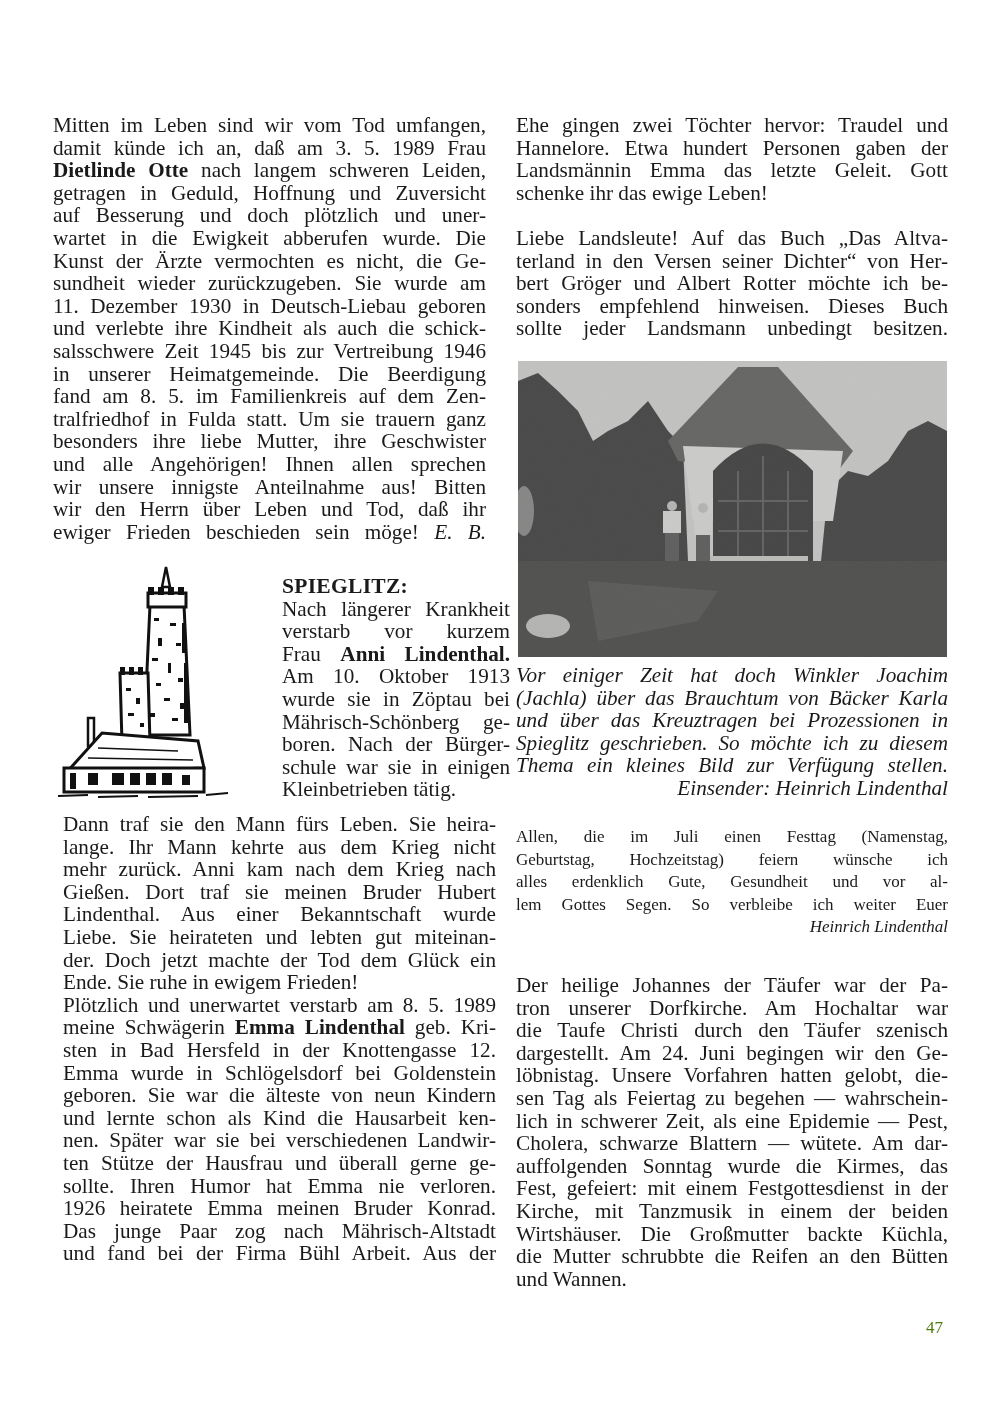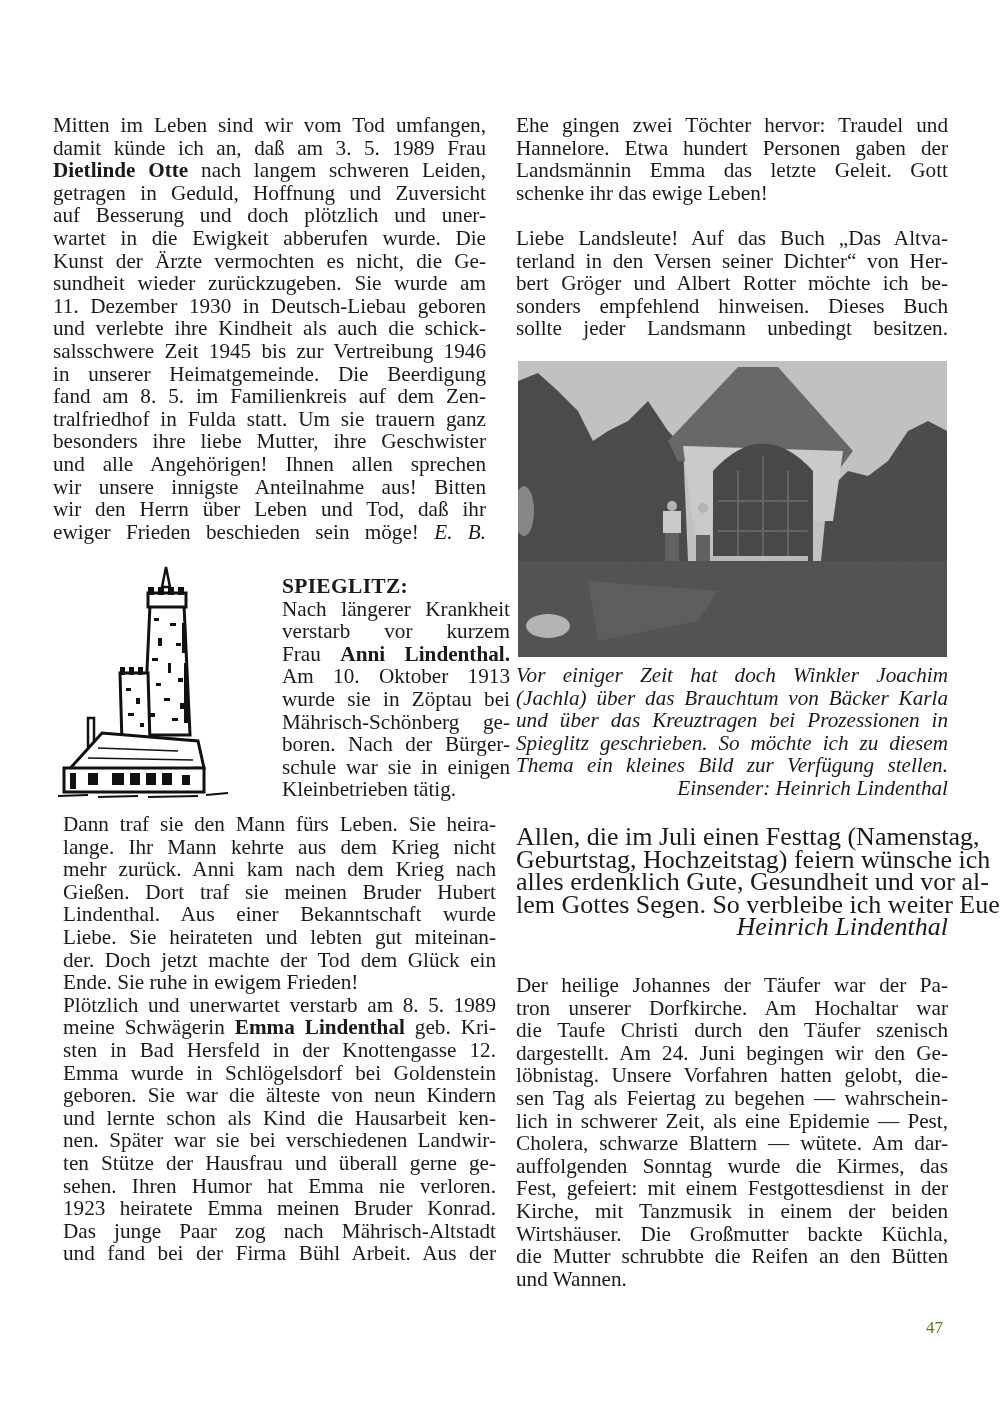--- a/index.html
+++ b/index.html
@@ -84,21 +84,21 @@
     width: 432px;
     font-size: 21.2px;
     line-height: 22.6px;
     font-style: italic;
   }
   .greeting {
     position: absolute;
     left: 516px;
     top: 826px;
     width: 432px;
-    font-size: 26px;
+    font-size: 17px;
     line-height: 22.6px;
   }
   .johannes {
     position: absolute;
     left: 516px;
     top: 974px;
     width: 432px;
     font-size: 21.2px;
     line-height: 22.6px;
   }
@@ -226,22 +226,22 @@
   <span class="line last">Ende. Sie ruhe in ewigem Frieden!</span>
 
   <span class="line">Plötzlich und unerwartet verstarb am 8. 5. 1989</span>
   <span class="line"><span>meine Schwägerin</span> <b>Emma Lindenthal</b> <span>geb. Kri-</span></span>
   <span class="line">sten in Bad Hersfeld in der Knottengasse 12.</span>
   <span class="line">Emma wurde in Schlögelsdorf bei Goldenstein</span>
   <span class="line">geboren. Sie war die älteste von neun Kindern</span>
   <span class="line">und lernte schon als Kind die Hausarbeit ken-</span>
   <span class="line">nen. Später war sie bei verschiedenen Landwir-</span>
   <span class="line">ten Stütze der Hausfrau und überall gerne ge-</span>
-  <span class="line">sehen. Ihren Humor hat Emma nie verloren.</span>
-  <span class="line">1923 heiratete Emma meinen Bruder Konrad.</span>
+  <span class="line">sollte. Ihren Humor hat Emma nie verloren.</span>
+  <span class="line">1926 heiratete Emma meinen Bruder Konrad.</span>
   <span class="line">Das junge Paar zog nach Mährisch-Altstadt</span>
   <span class="line">und fand bei der Firma Bühl Arbeit. Aus der</span>
 </div>
 
 <div class="col col-right">
   <span class="line">Ehe gingen zwei Töchter hervor: Traudel und</span>
   <span class="line">Hannelore. Etwa hundert Personen gaben der</span>
   <span class="line">Landsmännin Emma das letzte Geleit. Gott</span>
   <span class="line last">schenke ihr das ewige Leben!</span>
   <span class="gap"></span>

